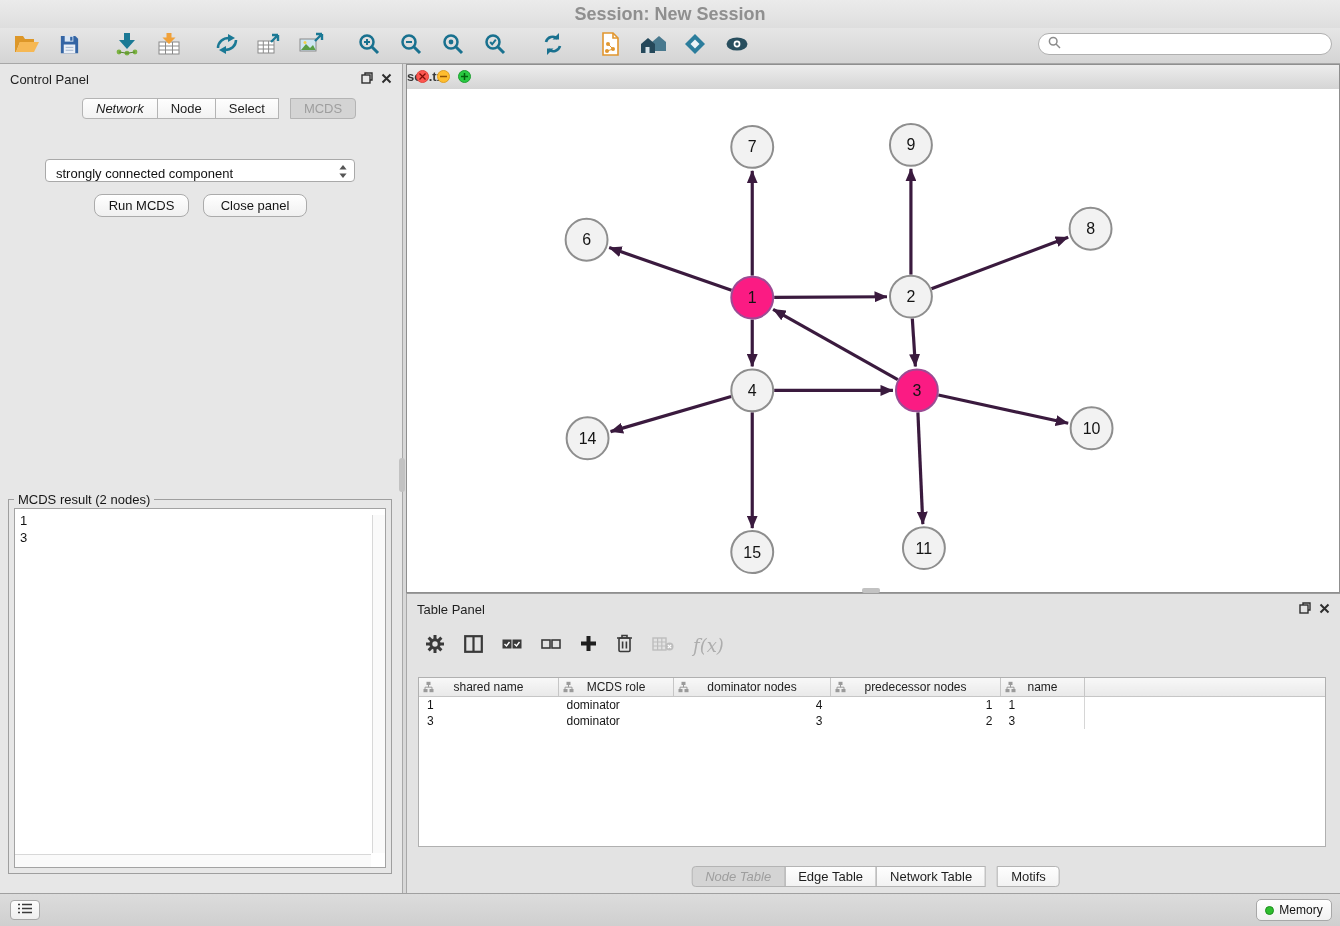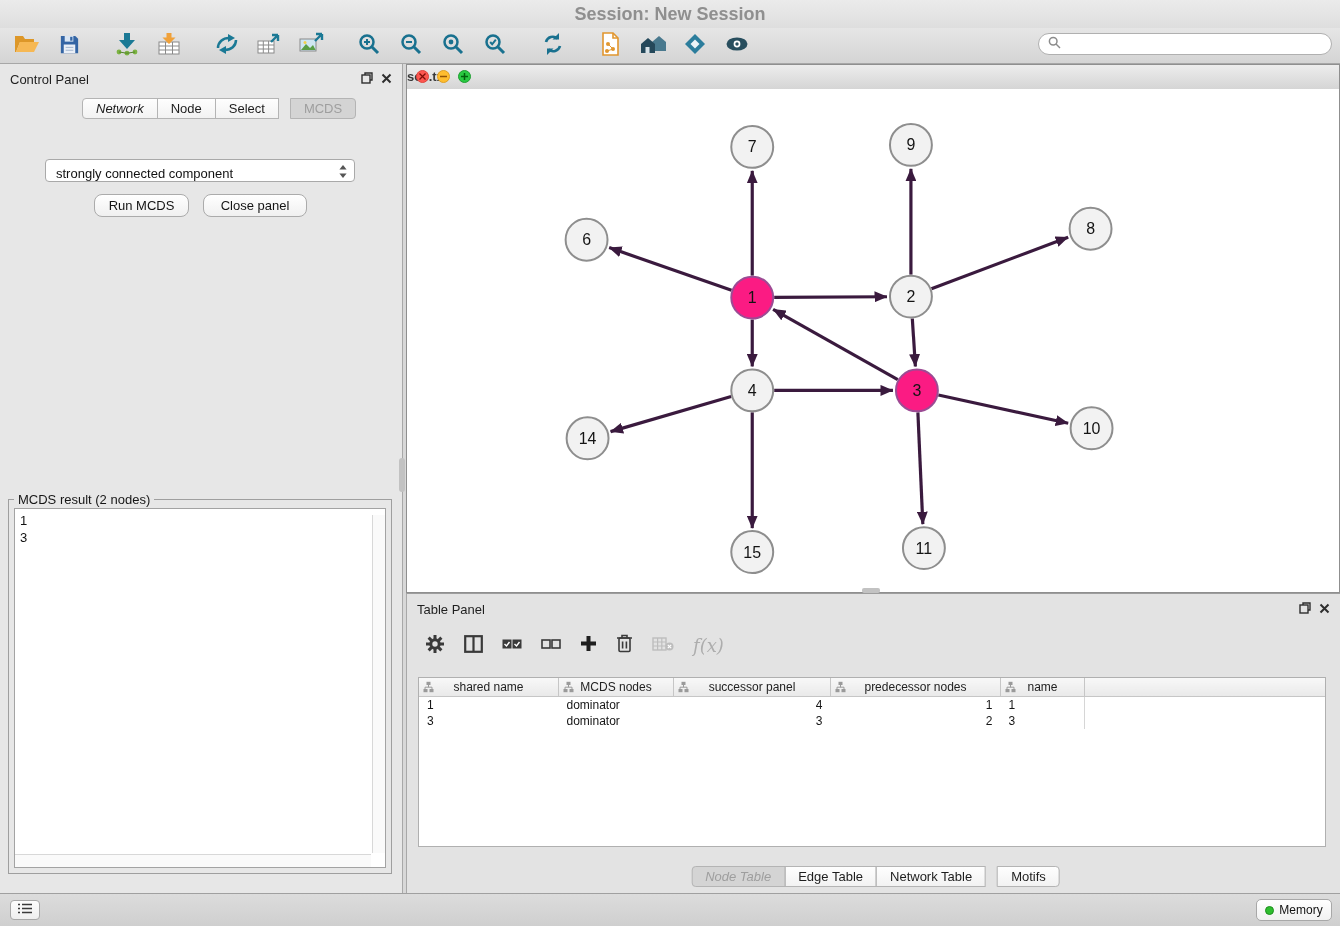--- a/index.html
+++ b/index.html
@@ -446,27 +446,27 @@
                     <rect x="3.5" y="0.8" width="4" height="3.2" fill="#9a9a9a"></rect>
                     <path d="M5.5 4v2.2M2 8V6.2h7V8" stroke="#9a9a9a" fill="none"></path>
                     <rect x="0.5" y="8" width="4" height="3.2" fill="#9a9a9a"></rect>
                     <rect x="6.5" y="8" width="4" height="3.2" fill="#9a9a9a"></rect>
                   </svg></span><span>shared name</span></th>
               <th style="width: 114px;"><span class="sorticon"><svg width="11" height="12" viewBox="0 0 11 12">
                     <rect x="3.5" y="0.8" width="4" height="3.2" fill="#9a9a9a"></rect>
                     <path d="M5.5 4v2.2M2 8V6.2h7V8" stroke="#9a9a9a" fill="none"></path>
                     <rect x="0.5" y="8" width="4" height="3.2" fill="#9a9a9a"></rect>
                     <rect x="6.5" y="8" width="4" height="3.2" fill="#9a9a9a"></rect>
-                  </svg></span><span>MCDS nodes</span></th>
+                  </svg></span><span>MCDS role</span></th>
               <th style="width: 156px;"><span class="sorticon"><svg width="11" height="12" viewBox="0 0 11 12">
                     <rect x="3.5" y="0.8" width="4" height="3.2" fill="#9a9a9a"></rect>
                     <path d="M5.5 4v2.2M2 8V6.2h7V8" stroke="#9a9a9a" fill="none"></path>
                     <rect x="0.5" y="8" width="4" height="3.2" fill="#9a9a9a"></rect>
                     <rect x="6.5" y="8" width="4" height="3.2" fill="#9a9a9a"></rect>
-                  </svg></span><span>successor panel</span></th>
+                  </svg></span><span>dominator nodes</span></th>
               <th style="width: 169px;"><span class="sorticon"><svg width="11" height="12" viewBox="0 0 11 12">
                     <rect x="3.5" y="0.8" width="4" height="3.2" fill="#9a9a9a"></rect>
                     <path d="M5.5 4v2.2M2 8V6.2h7V8" stroke="#9a9a9a" fill="none"></path>
                     <rect x="0.5" y="8" width="4" height="3.2" fill="#9a9a9a"></rect>
                     <rect x="6.5" y="8" width="4" height="3.2" fill="#9a9a9a"></rect>
                   </svg></span><span>predecessor nodes</span></th>
               <th style="width: 83px;"><span class="sorticon"><svg width="11" height="12" viewBox="0 0 11 12">
                     <rect x="3.5" y="0.8" width="4" height="3.2" fill="#9a9a9a"></rect>
                     <path d="M5.5 4v2.2M2 8V6.2h7V8" stroke="#9a9a9a" fill="none"></path>
                     <rect x="0.5" y="8" width="4" height="3.2" fill="#9a9a9a"></rect>

